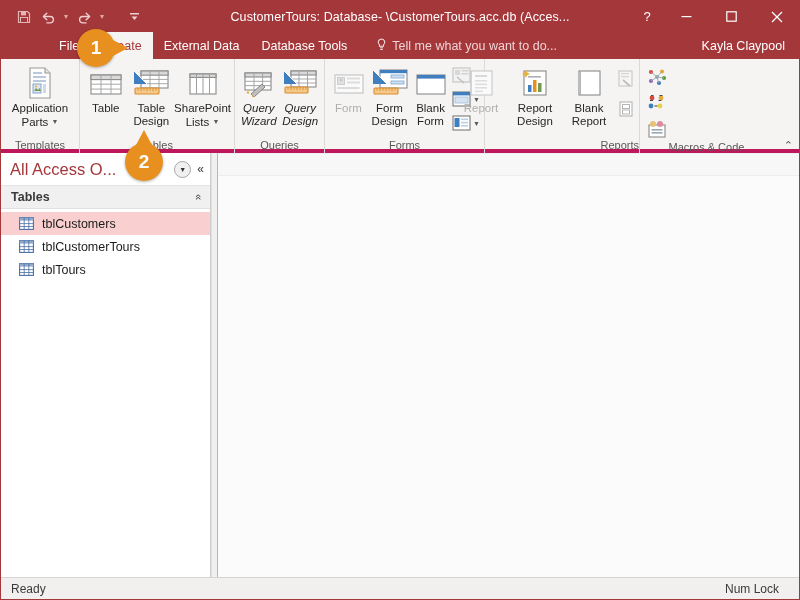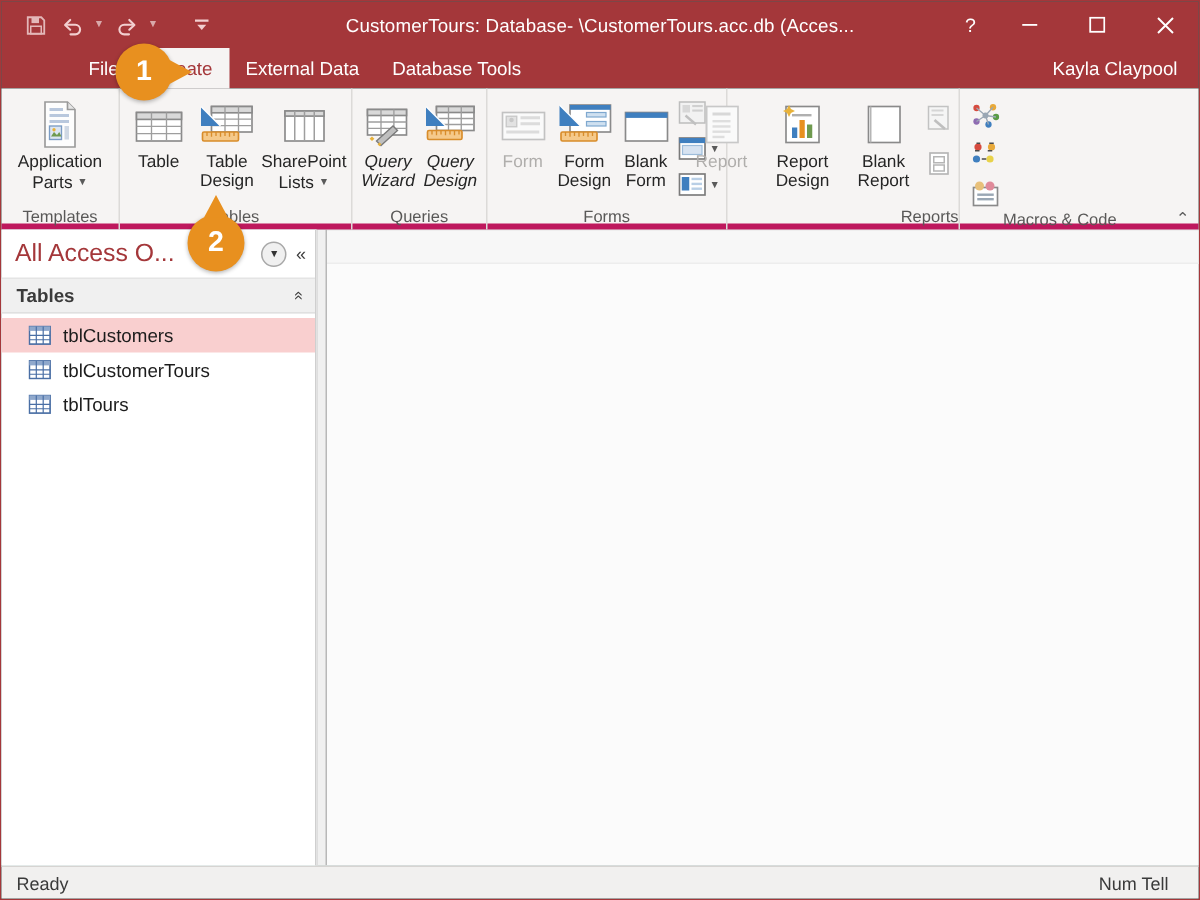--- a/index.html
+++ b/index.html
@@ -6,21 +6,21 @@
   html, body {
     width: 800px; height: 600px;
     font-family: "Liberation Sans", sans-serif;
     overflow: hidden;
     background: #f3f2f1;
   }
   #app {
     width: 800px; height: 600px;
     position: relative;
     border: 1px solid #a4373a;
-    background: #0f766e;
+    background: #f97316;
     display: flex;
     flex-direction: column;
   }
 
   
   .titlebar {
     height: 31px;
     background: #a4373a;
     display: flex;
     align-items: center;
@@ -344,20 +344,30 @@
           </svg>
       </div>
     </div>
   </div>
 
   <div class="tabbar">
     <div class="tab file">File</div>
     <div class="tab active">Create</div>
     <div class="tab">External Data</div>
     <div class="tab">Database Tools</div>
+    <div class="tellme">
+      <span class="bulb">
+        <svg width="11" height="13" viewBox="0 0 11 13">
+            <path d="M5.5 1a3.3 3.3 0 0 0-2 5.9v1.3h4V6.9A3.3 3.3 0 0 0 5.5 1z" fill="none" stroke="currentColor" stroke-width="1.1"></path>
+            <rect x="4" y="9.3" width="3" height="1" fill="currentColor"></rect>
+            <rect x="4.3" y="11" width="2.4" height="1" fill="currentColor"></rect>
+          </svg>
+      </span>
+      <span>Tell me what you want to do...</span>
+    </div>
     <div class="username">Kayla Claypool</div>
   </div>
 
   <div class="ribbon">
 
     <div class="rgroup" style="width:78px;">
       <div class="rgroup-items">
         <div class="bigbtn wide" style="margin:0 auto;">
           <span class="ico">
             <svg width="30" height="32" viewBox="0 0 30 32">
@@ -681,21 +691,21 @@
 
     <div class="splitter"></div>
 
     <div class="workarea">
       <div class="work-top"></div>
     </div>
   </div>
 
   <div class="statusbar">
     <div class="status-left">Ready</div>
-    <div class="status-right">Num Tell</div>
+    <div class="status-right">Num Lock</div>
   </div>
 
   <div class="badge" id="badge1">
     <span>1</span>
     <span class="tail"></span>
   </div>
   <div class="badge" id="badge2">
     <span>2</span>
     <span class="tail"></span>
   </div>

